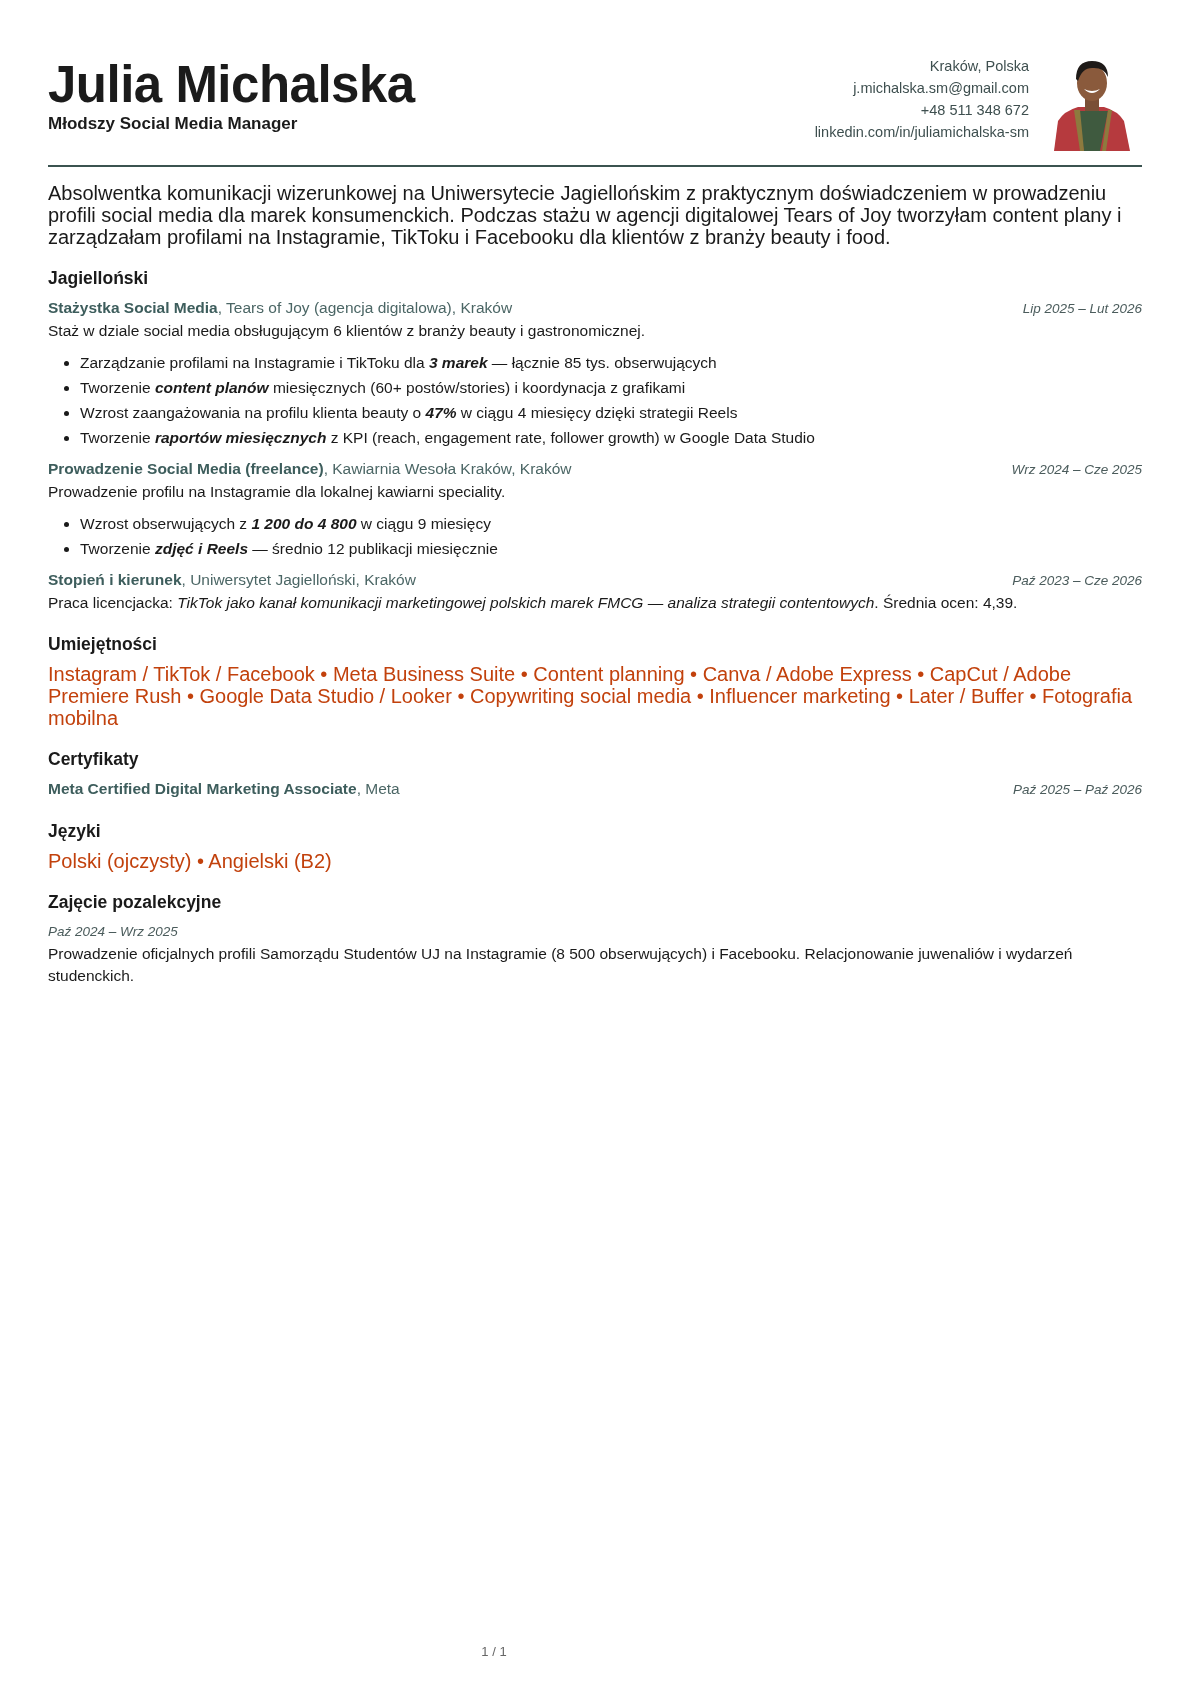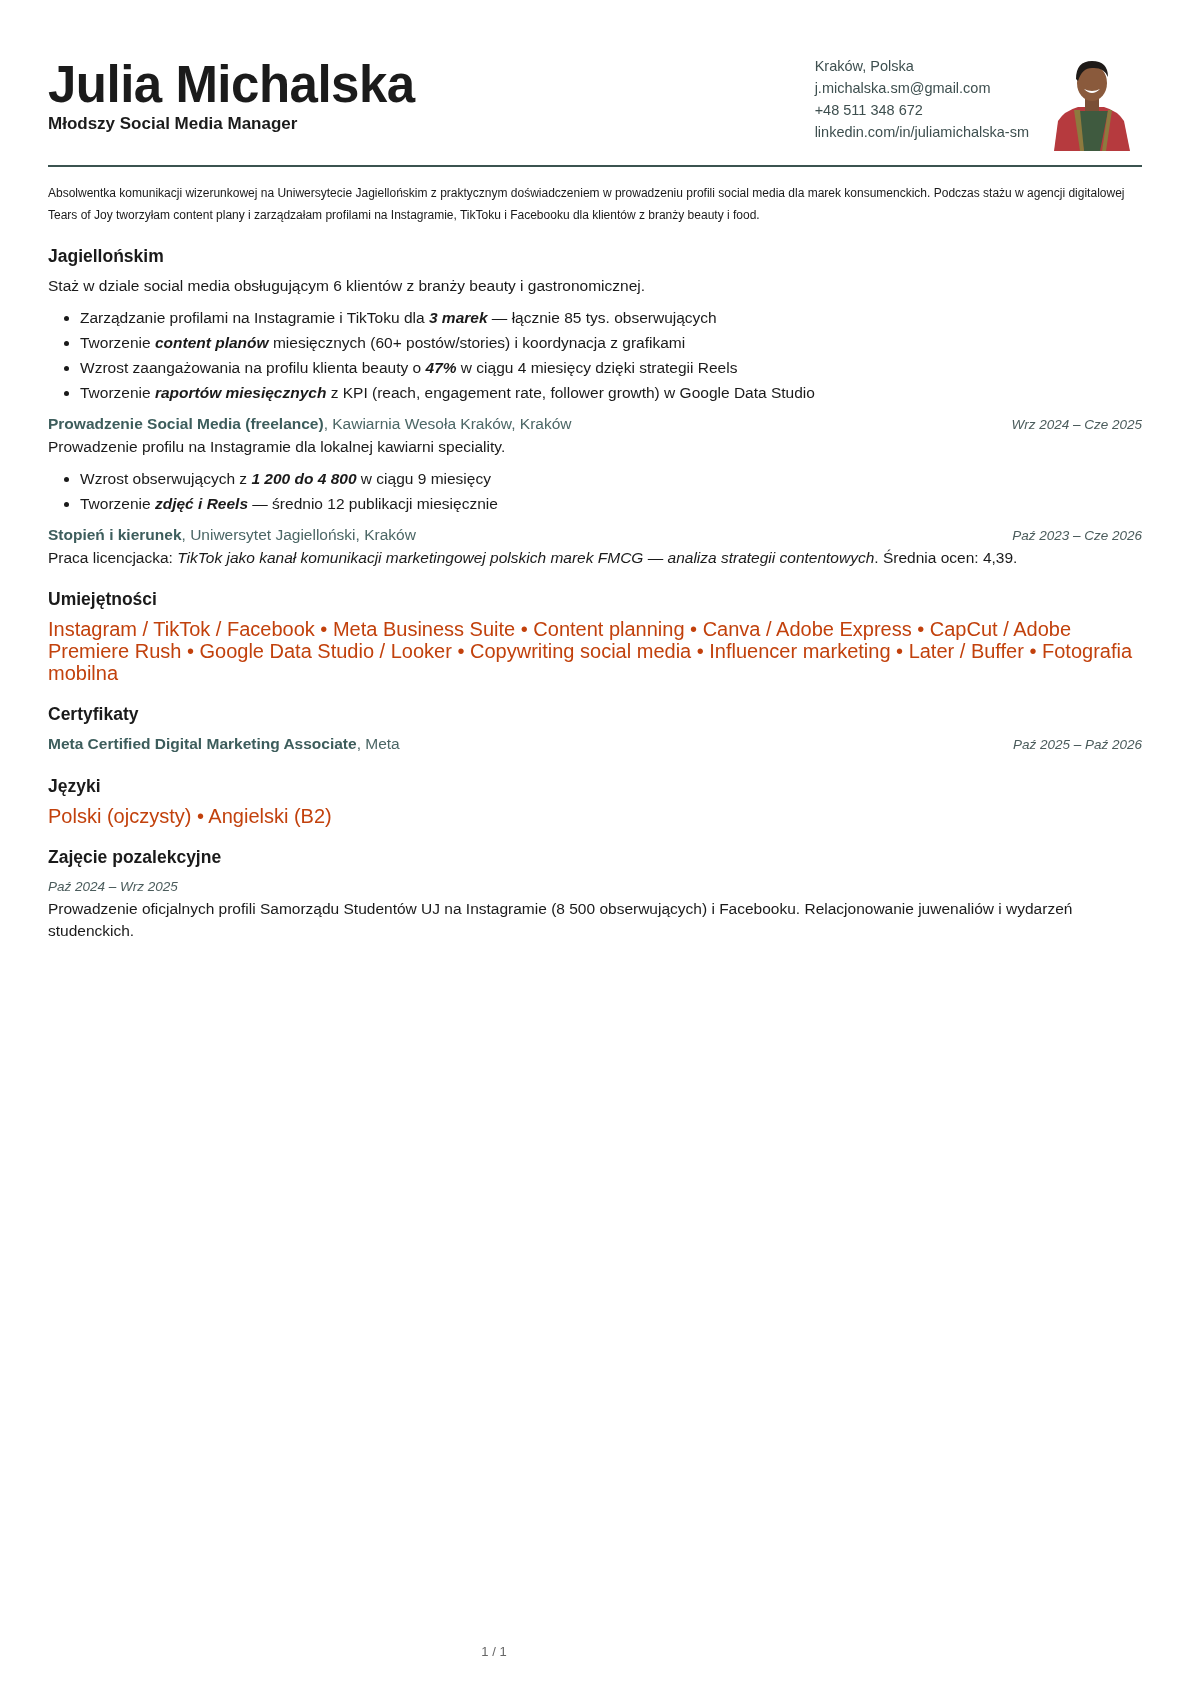--- a/index.html
+++ b/index.html
@@ -13,33 +13,33 @@
     .name {
       position: absolute; left: 0; top: 50px;
       font-size: 51px; font-weight: bold; letter-spacing: -0.5px;
       line-height: 70px; color: #1b1b1b;
     }
     .title {
       position: absolute; left: 0; top: 114px;
       font-size: 17px; font-weight: bold; color: #1b1b1b;
     }
     .contact {
-      position: absolute; right: 113px; top: 55px; text-align: left;
+      position: absolute; right: 113px; top: 55px; text-align: right;
       font-size: 14.5px; line-height: 22px; color: #3e4f4f;
     }
     .photo {
       position: absolute; right: 4px; top: 55px; width: 94px; height: 96px;
       overflow: hidden; background: #ffffff;
     }
     .divider {
       position: absolute; left: 0; top: 165px; width: 1094px; height: 2px;
       background: #3b5350;
     }
     .summary {
-      margin-top: 14px; font-size: 12px; line-height: 22px; color: #1a1a1a;
+      margin-top: 14px; font-size: 20px; line-height: 22px; color: #1a1a1a;
     }
     .section-title {
       font-size: 17.5px; font-weight: bold; color: #1a1a1a;
       margin-top: 20px; margin-bottom: 8px;
     }
     .entry-head {
       display: flex; justify-content: space-between; align-items: baseline;
       font-size: 15.5px; line-height: 22px;
     }
     .role { font-weight: bold; color: #3d5d5c; }
@@ -85,23 +85,27 @@
         <path d="M32 24 Q32 6 48 6 Q64 6 64 22 Q60 12 48 13 Q38 13 34 26 Z" fill="#1e1a18"></path>
         <path d="M40 34 Q48 42 56 34 Q48 38 40 34 Z" fill="#ffffff"></path>
       </svg>
     </div>
 
     <div class="divider"></div>
   </div>
 
   <div class="summary">Absolwentka komunikacji wizerunkowej na Uniwersytecie Jagiellońskim z praktycznym doświadczeniem w prowadzeniu profili social media dla marek konsumenckich. Podczas stażu w agencji digitalowej Tears of Joy tworzyłam content plany i zarządzałam profilami na Instagramie, TikToku i Facebooku dla klientów z branży beauty i food.</div>
 
-  <div class="section-title">Jagiellońskim</div>
+  <div class="section-title">Jagielloński</div>
 
   <div class="entry">
+    <div class="entry-head">
+      <span><span class="role">Stażystka Social Media</span><span class="org">, Tears of Joy (agencja digitalowa), Kraków</span></span>
+      <span class="date">Lip 2025 – Lut 2026</span>
+    </div>
     <div class="desc">Staż w dziale social media obsługującym 6 klientów z branży beauty i gastronomicznej.</div>
     <ul class="bullets">
       <li><span>Zarządzanie profilami na Instagramie i TikToku dla </span><b>3 marek</b><span> — łącznie 85 tys. obserwujących</span></li>
       <li><span>Tworzenie </span><b>content planów</b><span> miesięcznych (60+ postów/stories) i koordynacja z grafikami</span></li>
       <li><span>Wzrost zaangażowania na profilu klienta beauty o </span><b>47%</b><span> w ciągu 4 miesięcy dzięki strategii Reels</span></li>
       <li><span>Tworzenie </span><b>raportów miesięcznych</b><span> z KPI (reach, engagement rate, follower growth) w Google Data Studio</span></li>
     </ul>
   </div>
 
   <div class="entry">

